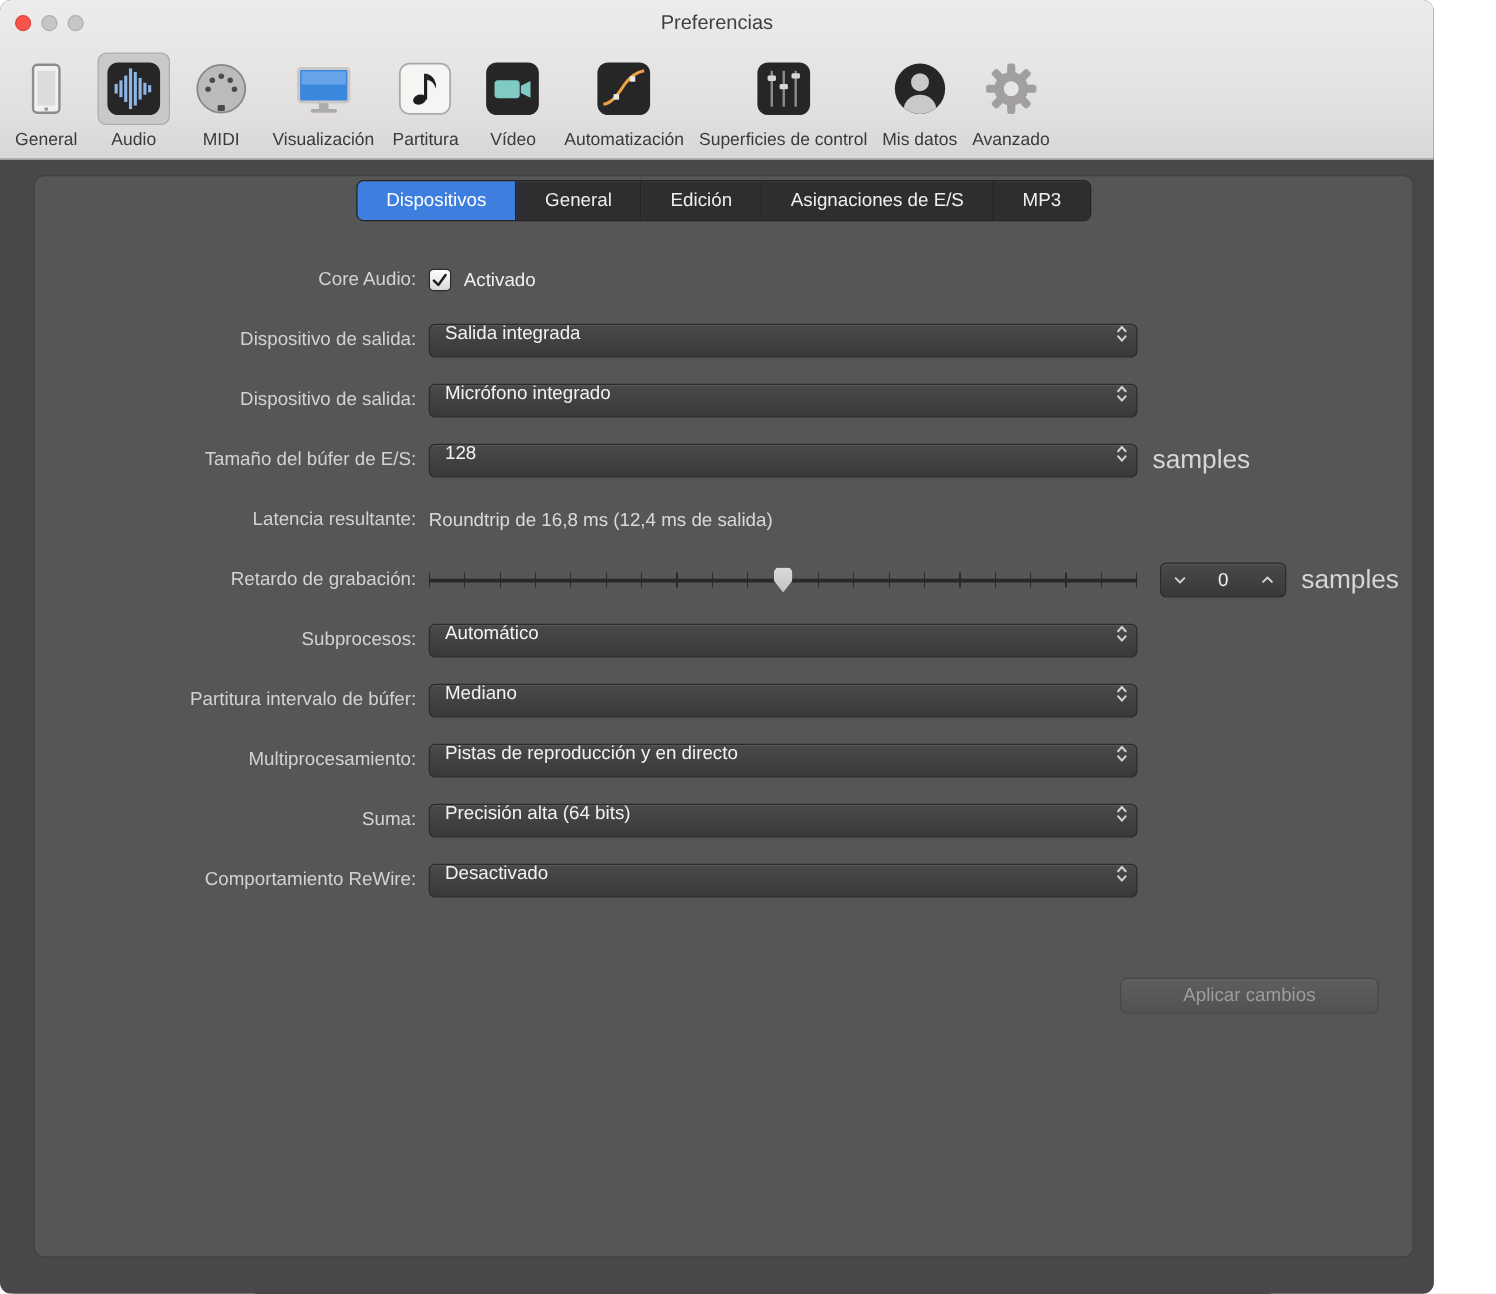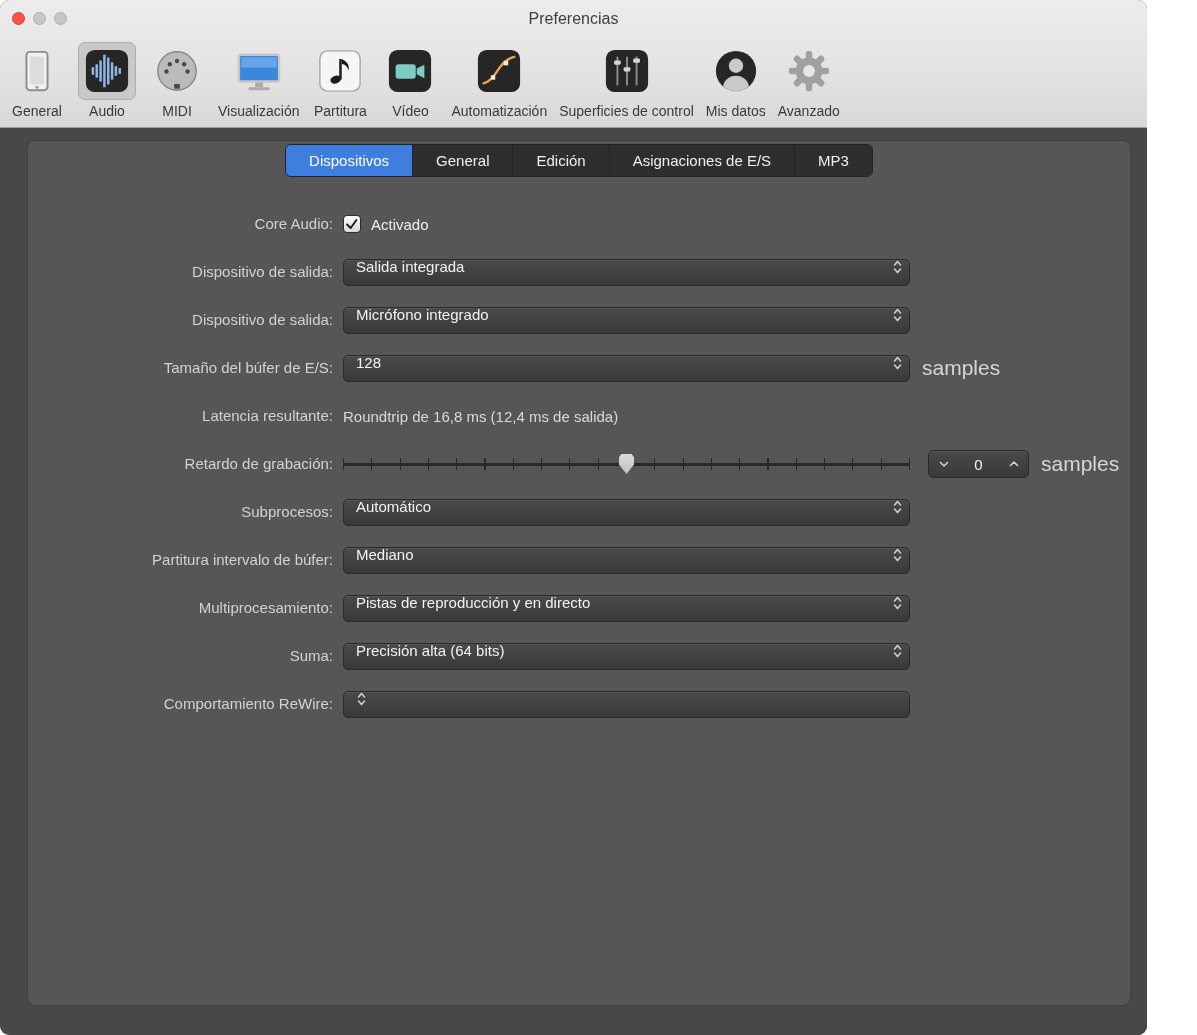--- a/index.html
+++ b/index.html
@@ -389,29 +389,33 @@
                     <path d="M2.5 11 L5.5 14.5 L8.5 11"></path>
                   </g>
                 </svg>
             </span>
           </div>
         </div>
 
         <div class="row-label">Comportamiento ReWire:</div>
         <div class="row-ctl">
           <div class="popup">
-            <span class="popup-chevrons">
-              <svg viewBox="0 0 11 18" width="11" height="18">
-                  <g fill="none" stroke="#cfcfcf" stroke-width="1.6" stroke-linecap="round" stroke-linejoin="round">
-                    <path d="M2.5 7 L5.5 3.5 L8.5 7"></path>
-                    <path d="M2.5 11 L5.5 14.5 L8.5 11"></path>
-                  </g>
-                </svg>
-            </span>
-          </div>
-        </div>
-
+            <span class="popup-value">Desactivado</span>
+            <span class="popup-chevrons">
+              <svg viewBox="0 0 11 18" width="11" height="18">
+                  <g fill="none" stroke="#cfcfcf" stroke-width="1.6" stroke-linecap="round" stroke-linejoin="round">
+                    <path d="M2.5 7 L5.5 3.5 L8.5 7"></path>
+                    <path d="M2.5 11 L5.5 14.5 L8.5 11"></path>
+                  </g>
+                </svg>
+            </span>
+          </div>
+        </div>
+
+        <div class="apply-row">
+          <div class="apply-btn">Aplicar cambios</div>
+        </div>
 
       </div>
     </div>
   </div>
 
 </div>
 
 </body></html>

